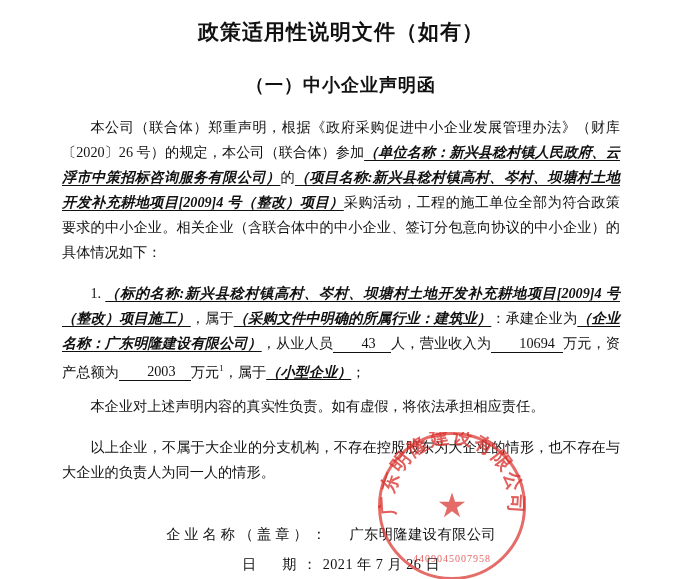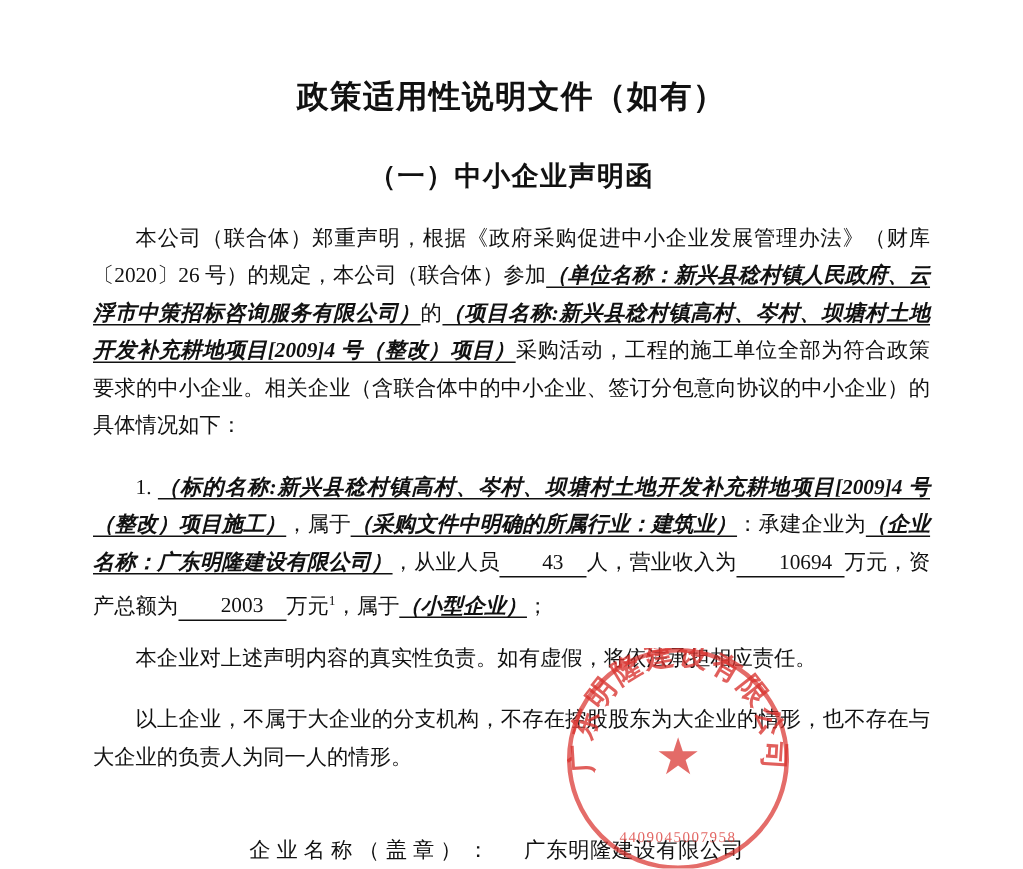--- a/index.html
+++ b/index.html
@@ -13,21 +13,21 @@
     font-family: "Liberation Serif", "DejaVu Serif", serif;
     color: #111111;
     overflow: hidden;
     position: relative;
   }
   .page {
     position: relative;
     width: 682px;
     height: 579px;
     box-sizing: border-box;
-    padding: 44px 62px 0 62px;
+    padding: 12px 62px 0 62px;
   }
   .doc-title {
     text-align: center;
     font-size: 21px;
     font-weight: bold;
     letter-spacing: 1px;
     margin: 6px 0 0 0;
     line-height: 1.4;
   }
   .section-title {

